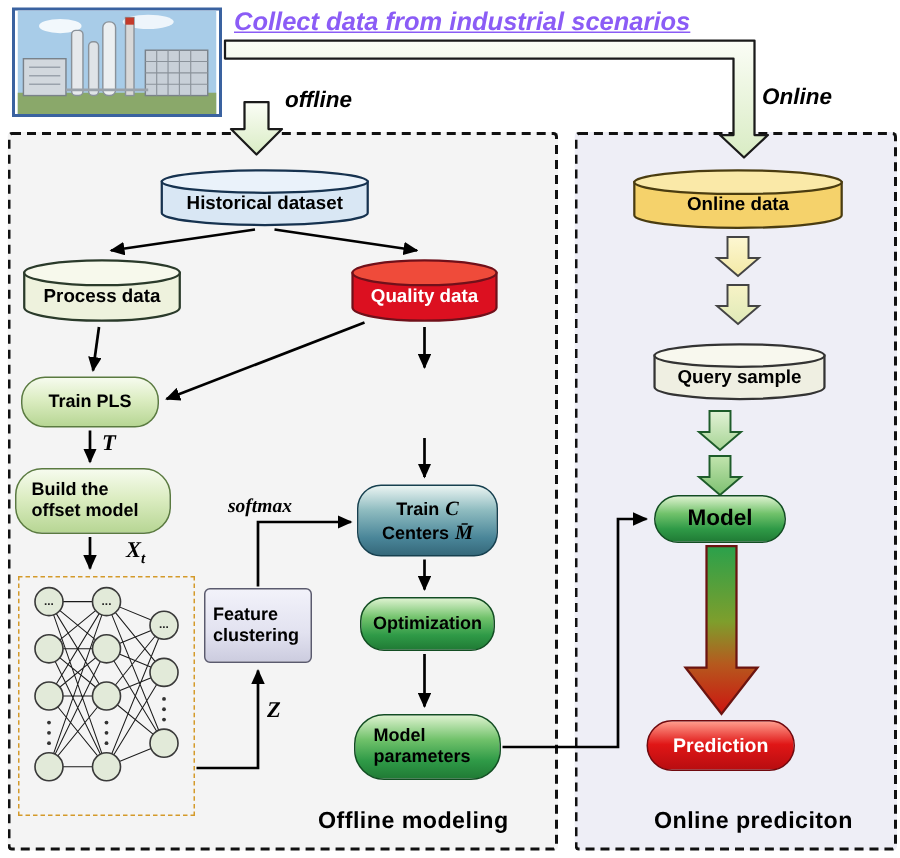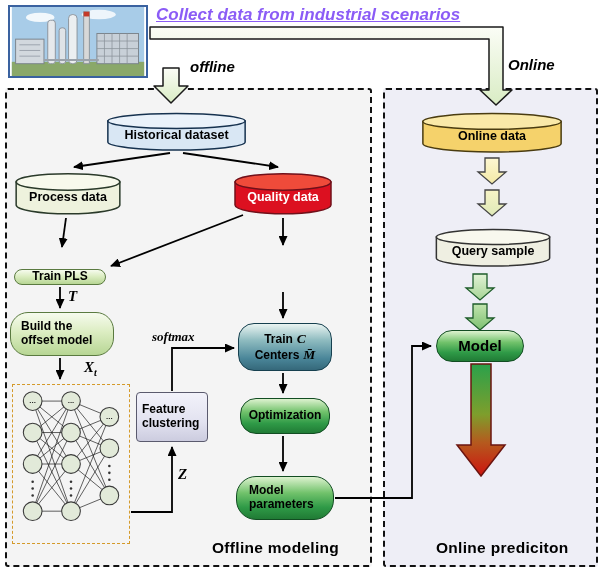--- a/index.html
+++ b/index.html
@@ -224,21 +224,21 @@
   </div>
 
   <div class="node cylinder cyl-query" style="left:434px;top:228px;width:118px;height:40px">
     <svg viewBox="0 0 100 40" preserveAspectRatio="none">
       <path d="M2,9 V30 A48,8 0 0 0 98,30 V9 Z" vector-effect="non-scaling-stroke"></path>
       <ellipse cx="50" cy="9" rx="48" ry="7.5" vector-effect="non-scaling-stroke"></ellipse>
     </svg>
     <span class="lbl">Query sample</span>
   </div>
 
-  <div class="node pill pill-lightgreen" style="left:14px;top:269px;width:92px;height:16px">
+  <div class="node pill pill-lightgreen" style="left:14px;top:251px;width:92px;height:34px">
     <span class="lbl">Train PLS</span>
   </div>
 
   <div class="node pill pill-lightgreen" style="left:10px;top:312px;width:104px;height:44px;border-radius:18px">
     <span class="lbl" style="width:82px">Build the offset model</span>
   </div>
 
   <div class="node pill pill-lavender" style="left:136px;top:392px;width:72px;height:50px">
     <span class="lbl" style="width:60px">Feature clustering</span>
   </div>
@@ -262,20 +262,23 @@
   </div>
 
   <div class="node pill pill-green" style="left:236px;top:476px;width:98px;height:44px;border-radius:20px">
     <span class="lbl" style="width:72px">Model parameters</span>
   </div>
 
   <div class="node pill pill-green" style="left:436px;top:330px;width:88px;height:32px">
     <span class="lbl" style="font-size:15px">Model</span>
   </div>
 
+  <div class="node pill pill-red" style="left:431px;top:480px;width:99px;height:34px">
+    <span class="lbl">Prediction</span>
+  </div>
 
   <span class="sym-label" style="left:68px;top:288px">T</span>
   <span class="sym-label" style="left:84px;top:359px"><i>X</i><sub>t</sub></span>
   <span class="sym-label" style="left:178px;top:466px">Z</span>
   <span class="sym-label softmax" style="left:152px;top:329px">softmax</span>
 
   <div class="caption" style="left:212px;top:539px">Offline modeling</div>
   <div class="caption" style="left:436px;top:539px">Online prediciton</div>
 
 </div>

